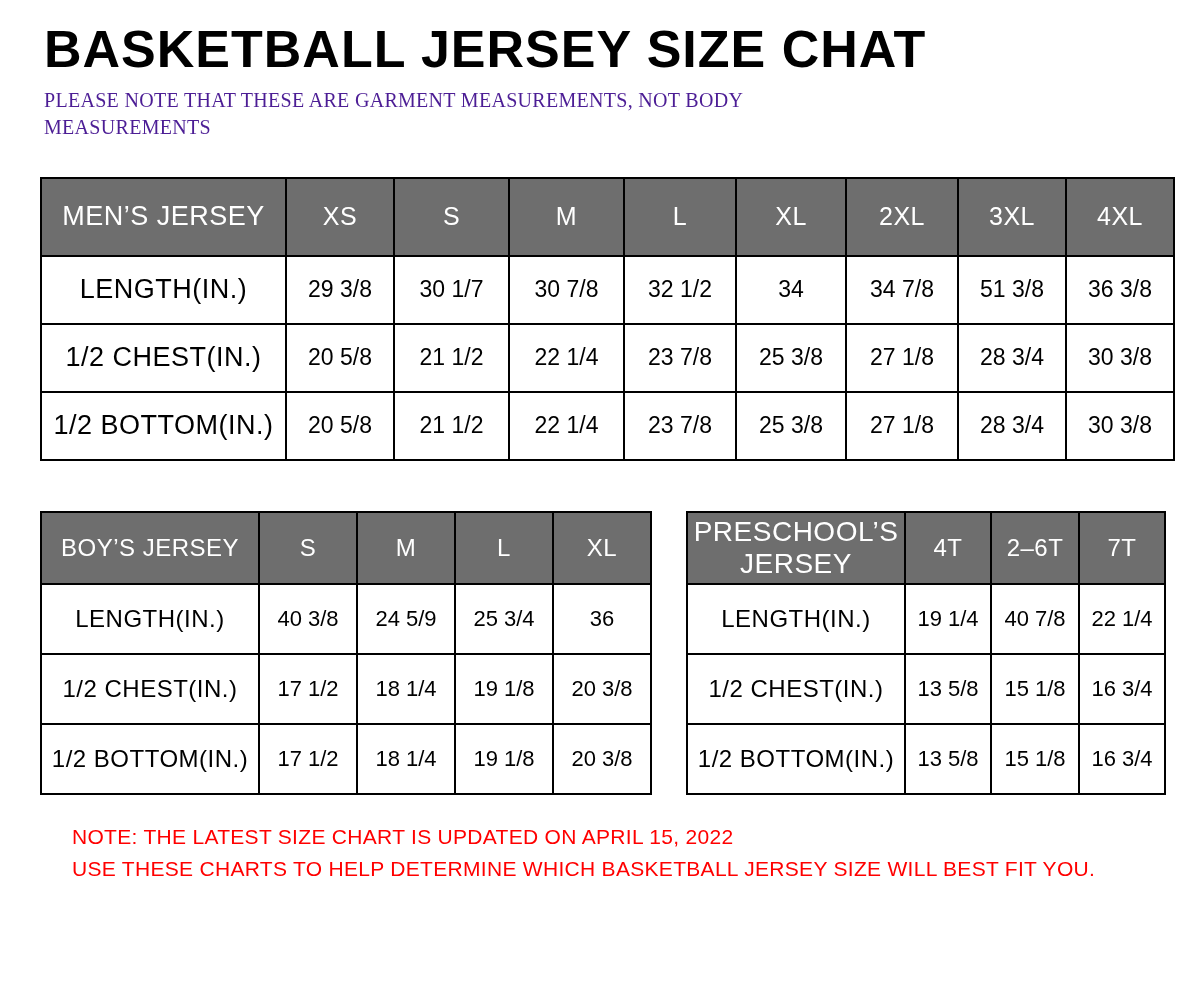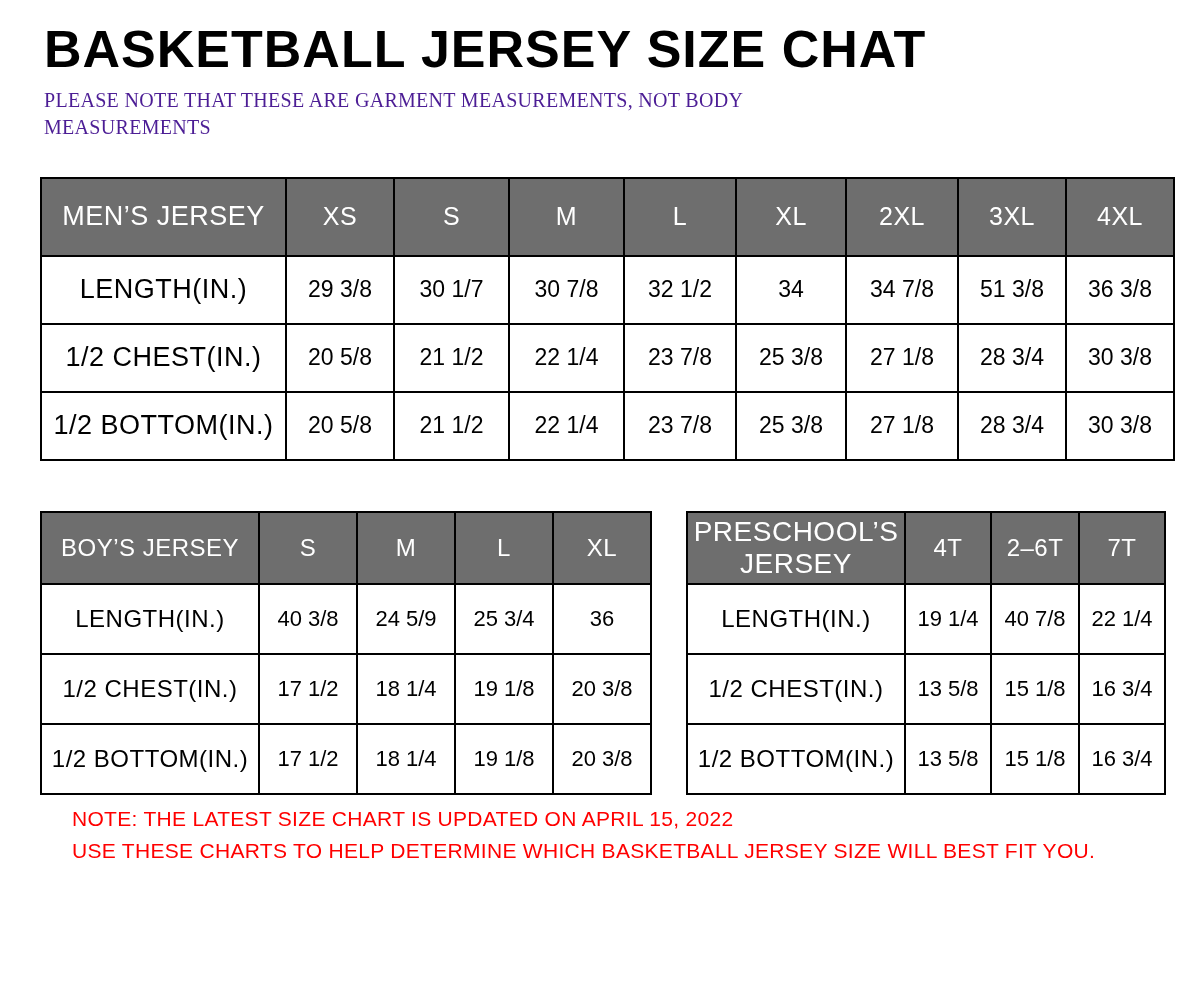--- a/index.html
+++ b/index.html
@@ -86,21 +86,21 @@
     gap: 34px;
   }
   #boys-table { width: 610px; }
   #preschool-table { width: 478px; }
   #boys-table .rowlabel, #preschool-table .rowlabel { font-size: 24px; }
   #boys-table td, #preschool-table td { height: 68px; font-size: 22px; }
   #boys-table .hdr td, #preschool-table .hdr td { height: 70px; font-size: 24px; }
   #preschool-table .hdr .rowlabel { font-size: 28px; letter-spacing: 0.5px; }
 
   .footer-notes {
-    margin-top: 8px;
+    margin-top: 26px;
     margin-left: 32px;
     color: #ff0000;
     font-size: 21px;
     line-height: 1.55;
     letter-spacing: 0.3px;
   }
 </style>
 </head>
 <body>
 

